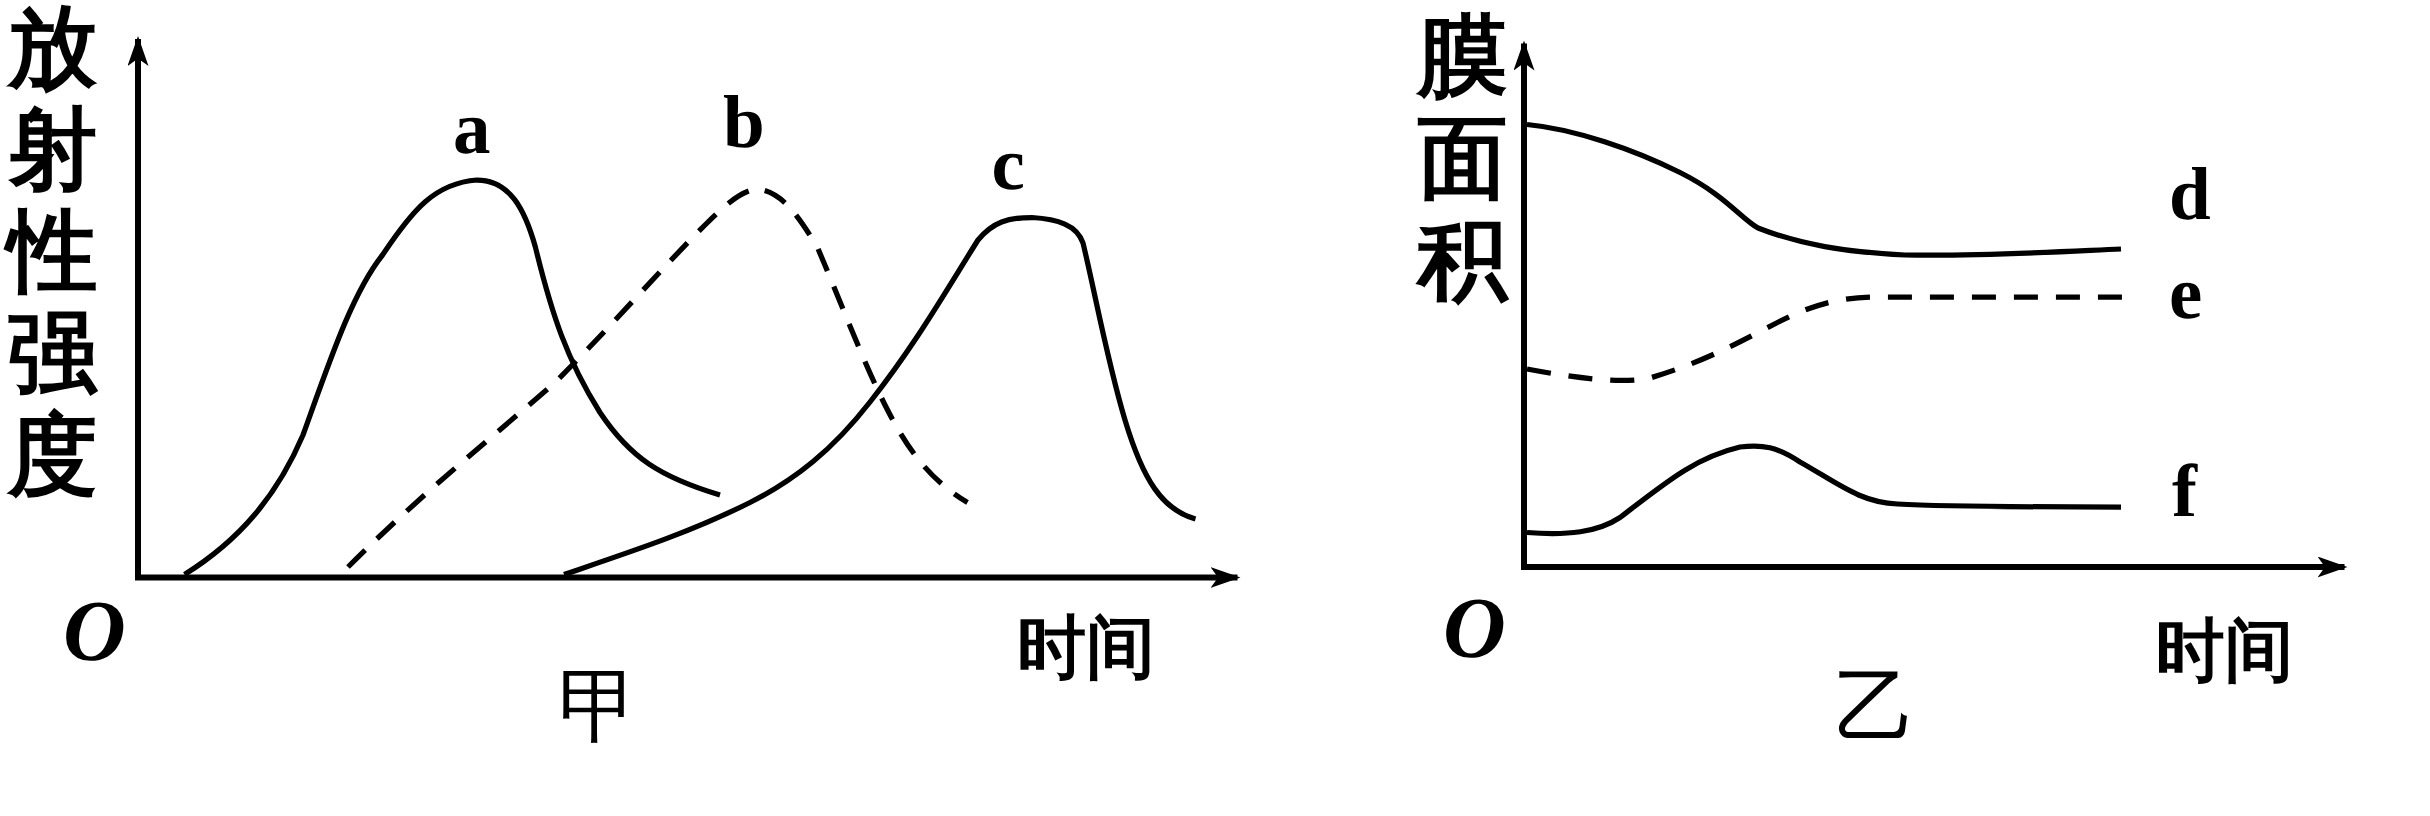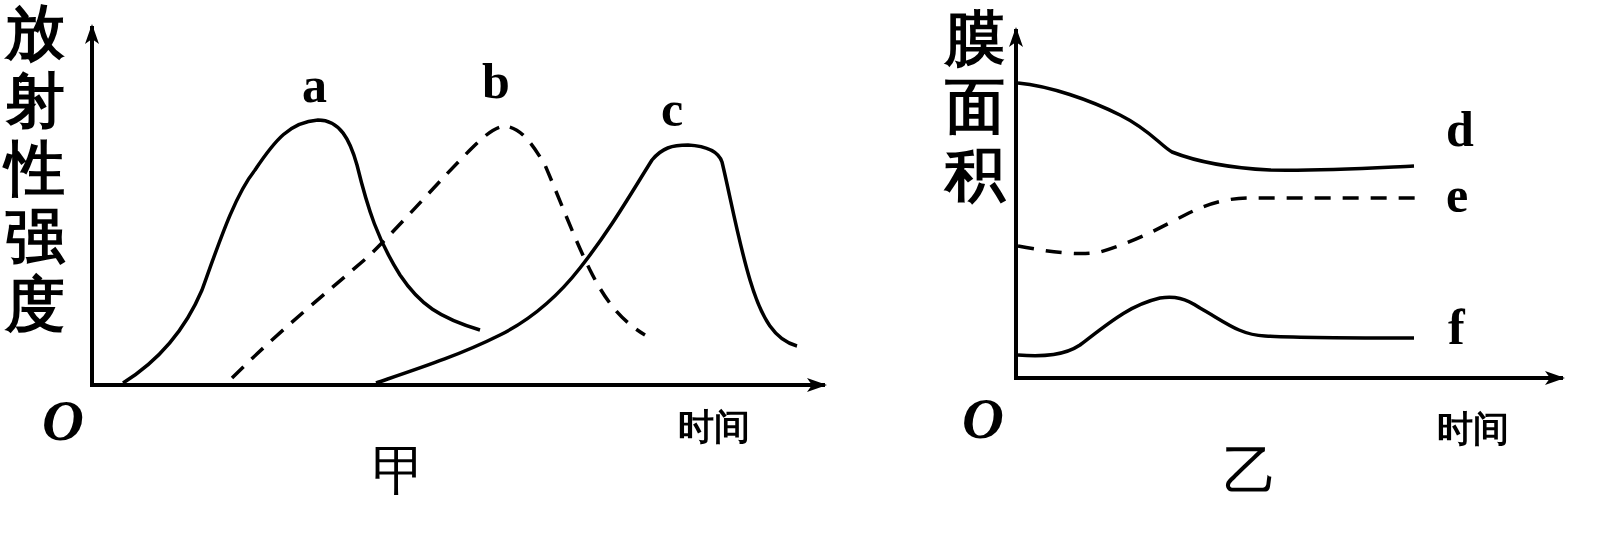--- a/index.html
+++ b/index.html
@@ -4,21 +4,21 @@
   <style>
     html, body { margin: 0; padding: 0; background: #ffffff; }
     body { width: 1620px; height: 544px; position: relative; overflow: hidden;
       font-family: "DejaVu Serif", "Liberation Serif", serif; color: #000; }
     .stage { position: absolute; left: 0; top: 0; width: 1620px; height: 544px; }
     svg { position: absolute; left: 0; top: 0; }
     .lbl { position: absolute; line-height: 1; color: #000; }
     .ylab { font-family: "DejaVu Serif", "Liberation Serif", serif; font-size: 60px; font-weight: bold; width: 70px; text-align: center; line-height: 68px; }
     .curve-lbl { font-family: "Liberation Serif", "DejaVu Serif", serif; font-size: 50px; font-weight: bold; }
     .origin { font-family: "Liberation Serif", "DejaVu Serif", serif; font-style: italic; font-weight: bold; font-size: 58px; }
-    .xlab { font-family: "DejaVu Serif", "Liberation Serif", serif; font-size: 36px; font-weight: bold; }
+    .xlab { font-family: "DejaVu Serif", "Liberation Serif", serif; font-size: 46px; font-weight: bold; }
     .caption { font-family: "DejaVu Serif", "Liberation Serif", serif; font-size: 54px; }
   </style>
 </head>
 <body>
 
 <div class="stage">
 
   <svg width="1620" height="544" viewBox="0 0 1620 544">
     <defs>
       <marker id="arrowhead" viewBox="0 0 20 14" refX="18" refY="7" markerWidth="20" markerHeight="14" markerUnits="userSpaceOnUse" orient="auto">

